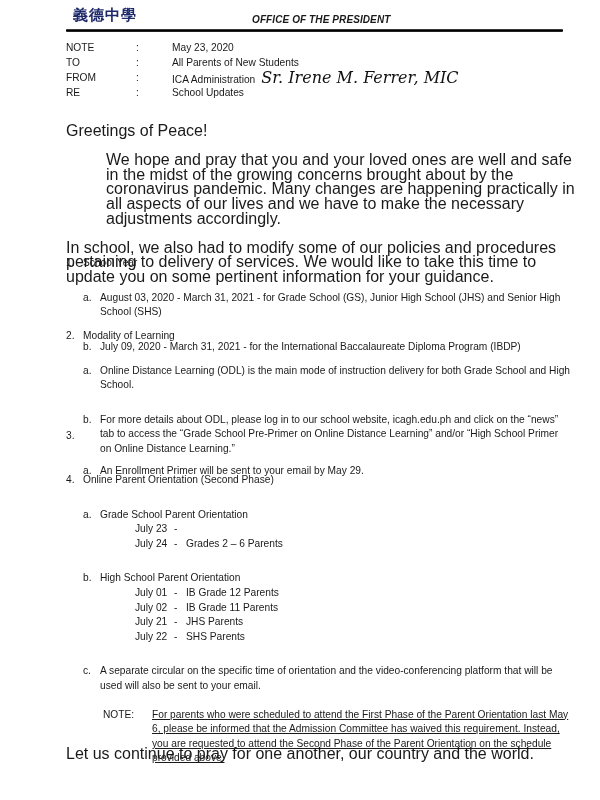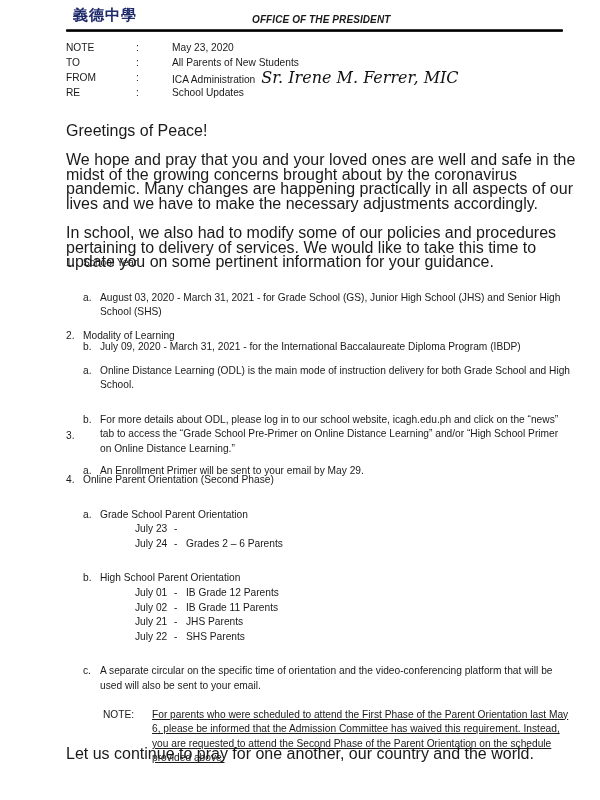--- a/index.html
+++ b/index.html
@@ -62,21 +62,21 @@
     </div>
     <div class="meta-row">
       <span class="meta-key">RE</span>
       <span class="meta-colon">:</span>
       <span class="meta-val">School Updates</span>
     </div>
   </div>
 
   <div class="body-text" style="top:124px;">
     <p class="p">Greetings of Peace!</p>
-    <p class="p" style="margin-top:14.6px;">We hope and pray that you and your loved ones are well and safe in the midst of the growing concerns brought about by the coronavirus pandemic. Many changes are happening practically in all aspects of our lives and we have to make the necessary adjustments accordingly.</p>
+    <p class="p" style="margin-top:14.6px;margin-left:40px;">We hope and pray that you and your loved ones are well and safe in the midst of the growing concerns brought about by the coronavirus pandemic. Many changes are happening practically in all aspects of our lives and we have to make the necessary adjustments accordingly.</p>
     <p class="p" style="margin-top:14.6px;">In school, we also had to modify some of our policies and procedures pertaining to delivery of services. We would like to take this time to update you on some pertinent information for your guidance.</p>
   </div>
 
   <div class="list" style="top:256px;">
     <div class="sub" style="height:14.6px;">
       <span class="num">1.</span>
       <span class="num-text">School Year</span>
     </div>
     <div class="sub">
       <span class="sub-letter">a.</span>

